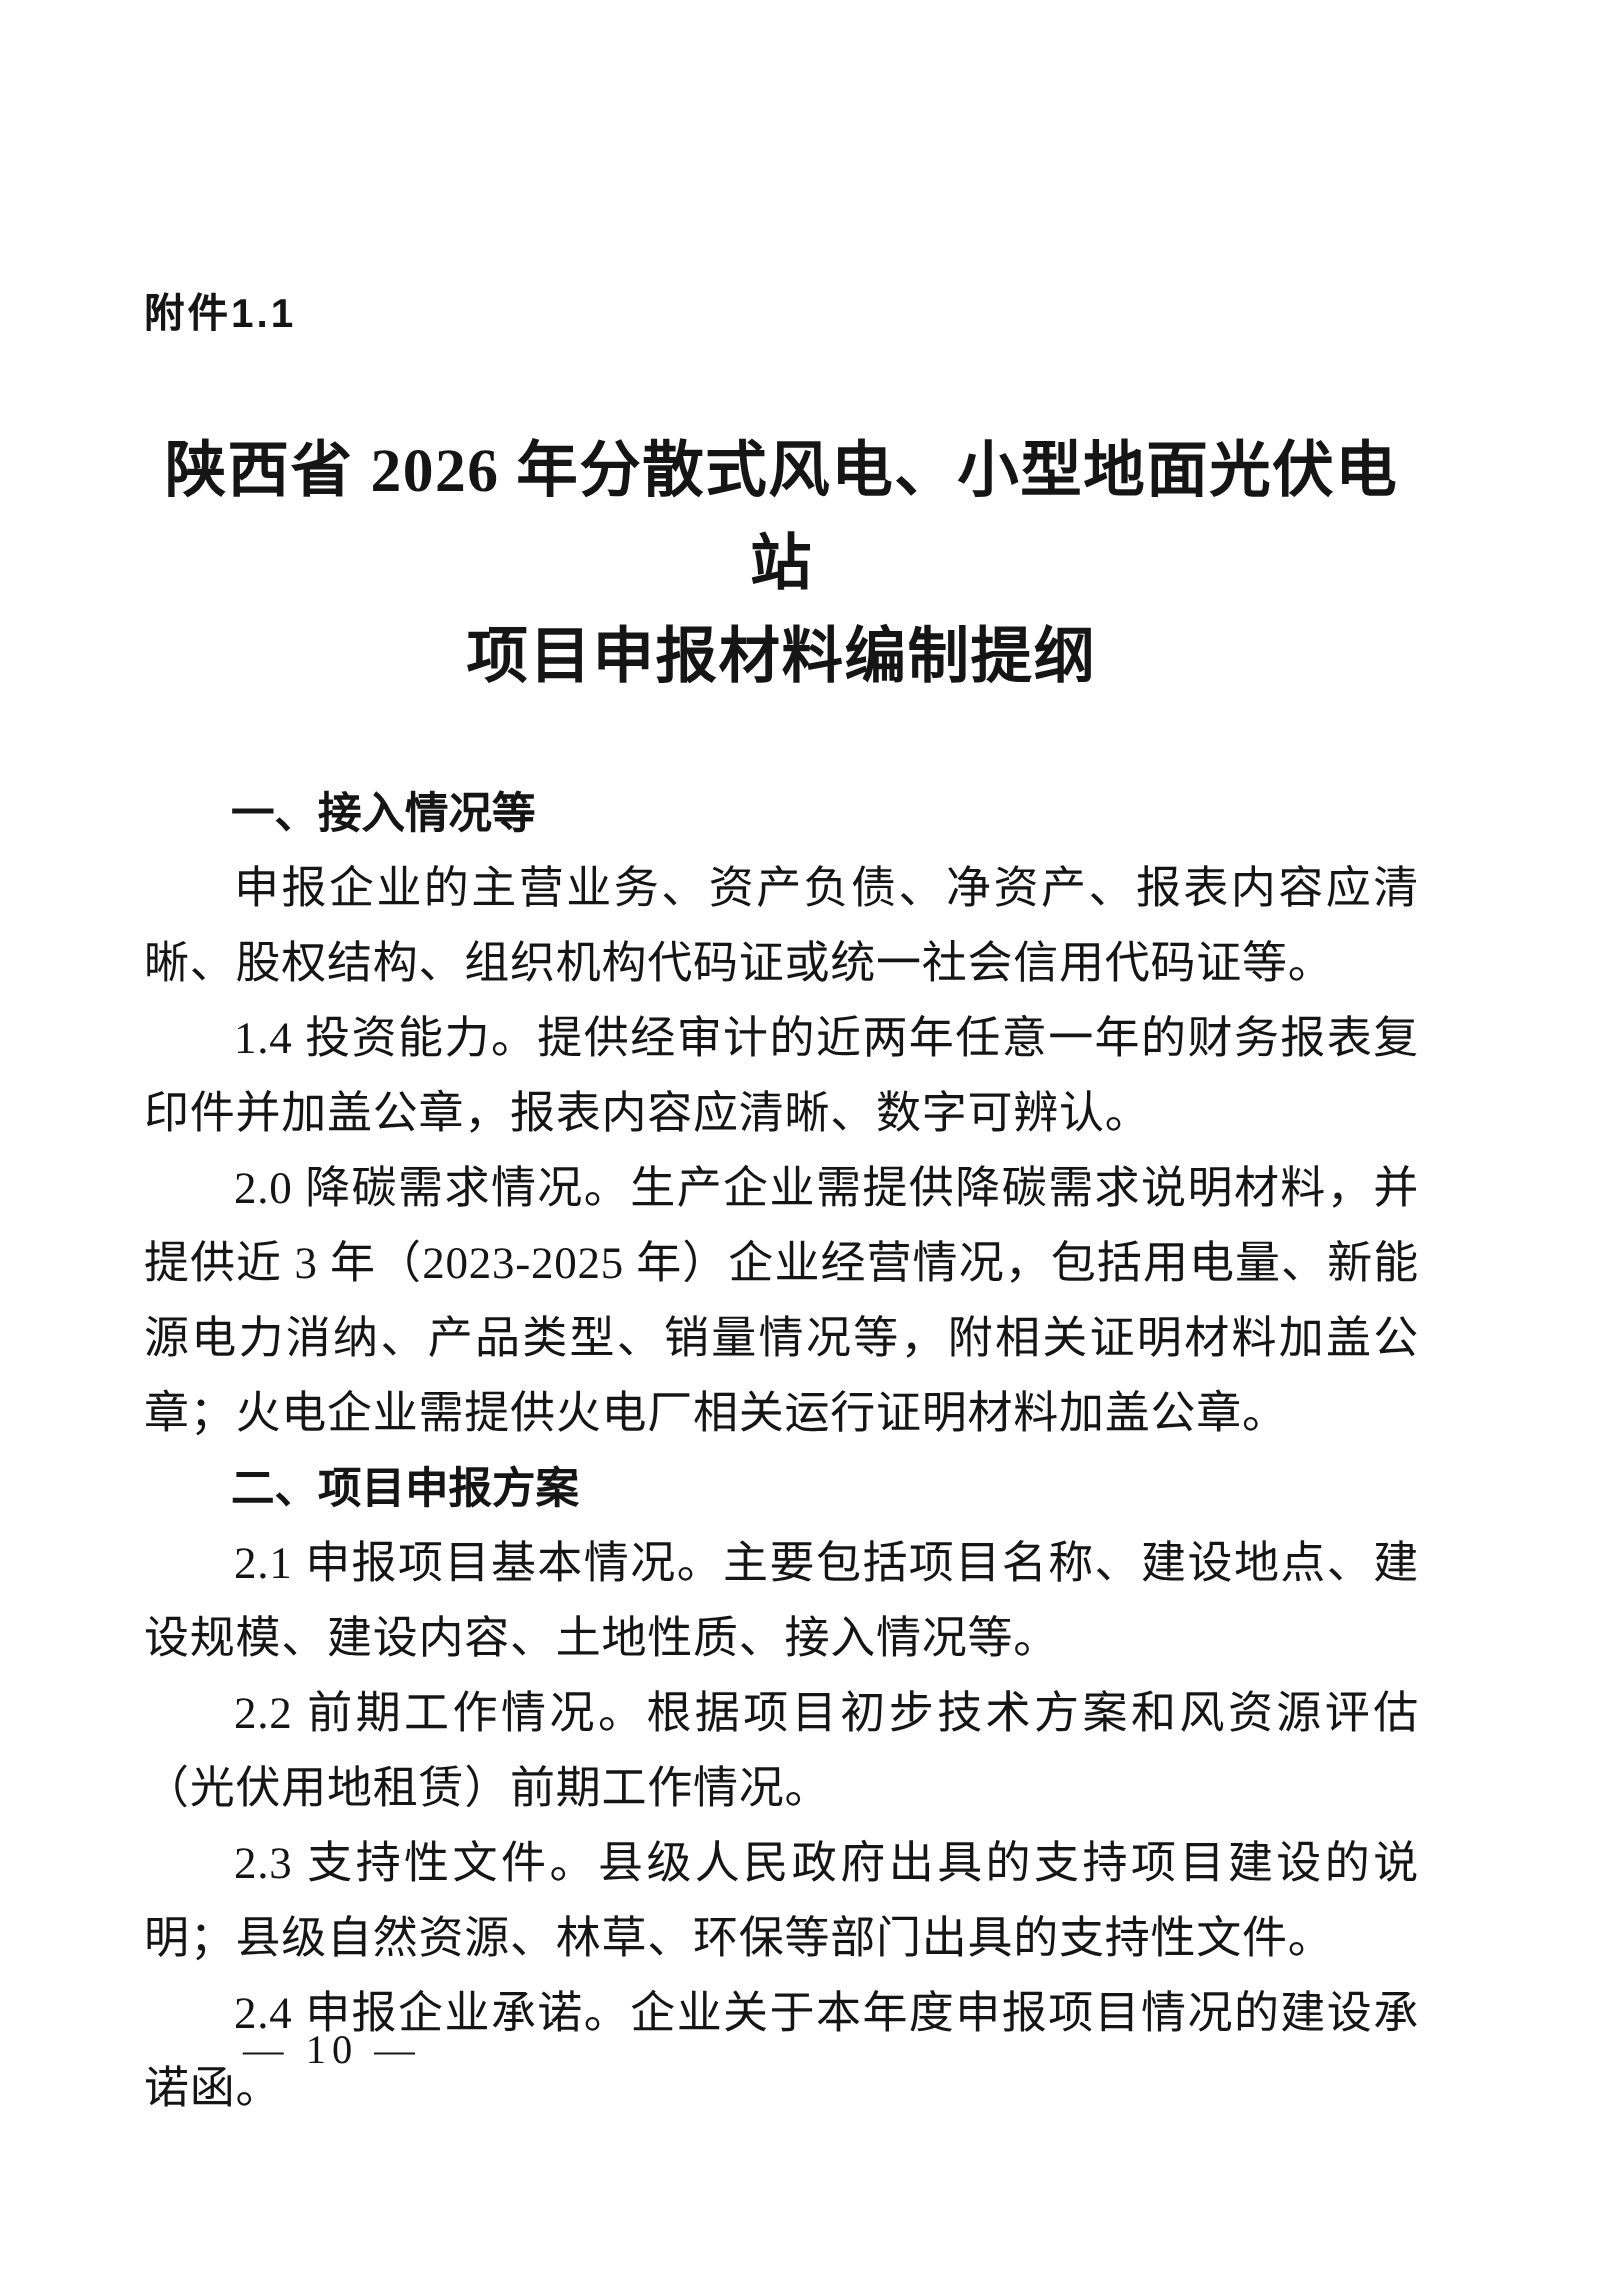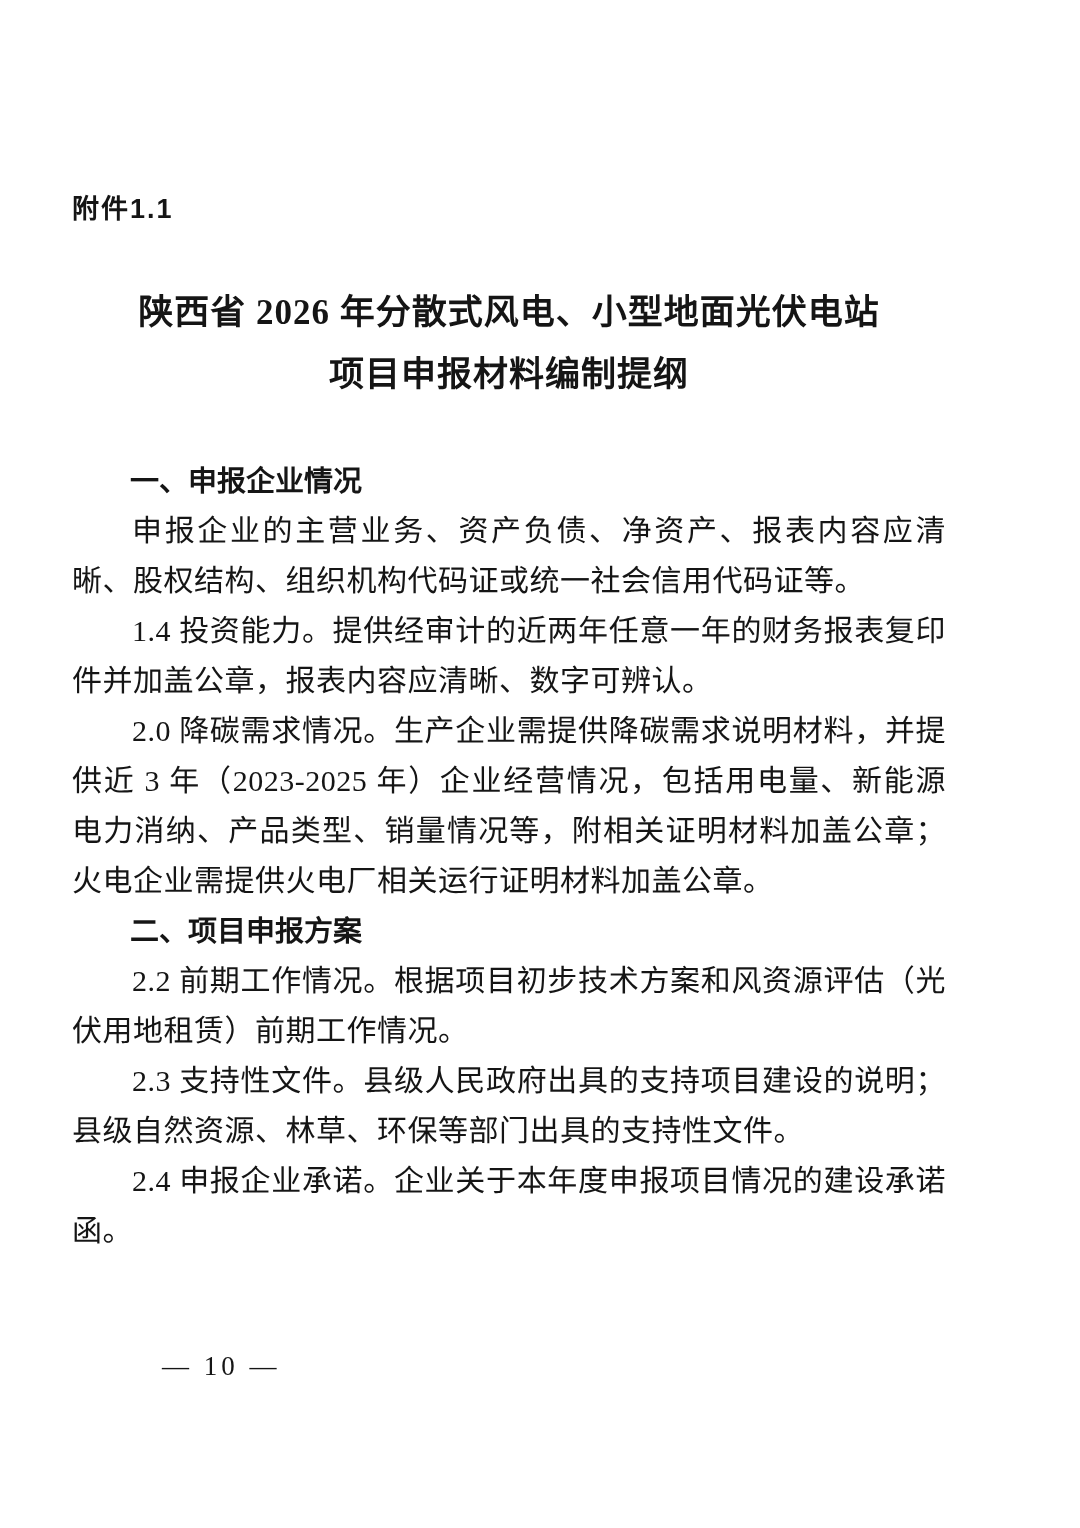--- a/index.html
+++ b/index.html
@@ -7,37 +7,37 @@
     padding: 0;
     background: #e8e8e8;
   }
   .page {
     position: relative;
     width: 1080px;
     height: 1528px;
     margin: 0 auto;
     background: #ffffff;
     box-sizing: border-box;
-    padding: 192px 134px 0 72px;
+    padding: 192px 134px 0 96px;
     color: #151515;
     overflow: hidden;
   }
   .attachment-label {
     font-family: "Liberation Sans", "DejaVu Sans", sans-serif;
     font-weight: bold;
     font-size: 27px;
     line-height: 34px;
     letter-spacing: 2px;
   }
   .doc-title {
     margin-top: 56px;
     text-align: center;
     font-family: "Liberation Serif", "DejaVu Serif", serif;
     font-weight: bold;
-    font-size: 35px;
+    font-size: 41px;
     line-height: 62px;
     letter-spacing: 1px;
   }
   .content {
     margin-top: 50px;
     font-family: "Liberation Serif", "DejaVu Serif", serif;
     font-size: 30px;
     line-height: 50px;
   }
   .section-heading {
@@ -70,26 +70,27 @@
 
   <div class="attachment-label">附件1.1</div>
 
   <div class="doc-title">
     <div>陕西省 2026 年分散式风电、小型地面光伏电站</div>
     <div>项目申报材料编制提纲</div>
   </div>
 
   <div class="content">
 
-    <h2 class="section-heading">一、申报企业情况</h2>
+    <h2 class="section-heading">一、接入情况等</h2>
     <p class="para">申报企业的主营业务、资产负债、净资产、报表内容应清晰、股权结构、组织机构代码证或统一社会信用代码证等。</p>
     <p class="para">1.4 投资能力。提供经审计的近两年任意一年的财务报表复印件并加盖公章，报表内容应清晰、数字可辨认。</p>
     <p class="para">2.0 降碳需求情况。生产企业需提供降碳需求说明材料，并提供近 3 年（2023-2025 年）企业经营情况，包括用电量、新能源电力消纳、产品类型、销量情况等，附相关证明材料加盖公章；火电企业需提供火电厂相关运行证明材料加盖公章。</p>
 
     <h2 class="section-heading">二、项目申报方案</h2>
+    <p class="para">2.1 申报项目基本情况。主要包括项目名称、建设地点、建设规模、建设内容、土地性质、接入情况等。</p>
     <p class="para">2.2 前期工作情况。根据项目初步技术方案和风资源评估（光伏用地租赁）前期工作情况。</p>
     <p class="para">2.3 支持性文件。县级人民政府出具的支持项目建设的说明；县级自然资源、林草、环保等部门出具的支持性文件。</p>
     <p class="para">2.4 申报企业承诺。企业关于本年度申报项目情况的建设承诺函。</p>
 
   </div>
 
   <div class="page-number">— 10 —</div>
 
 </div>
 

